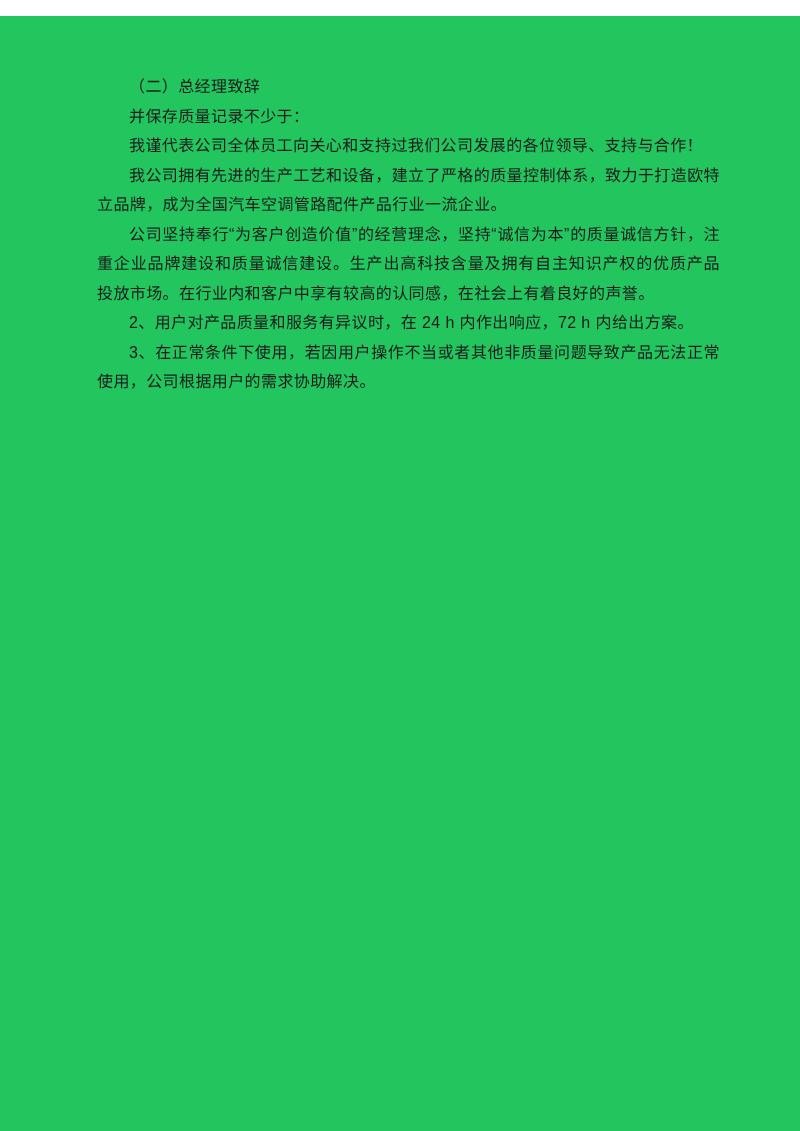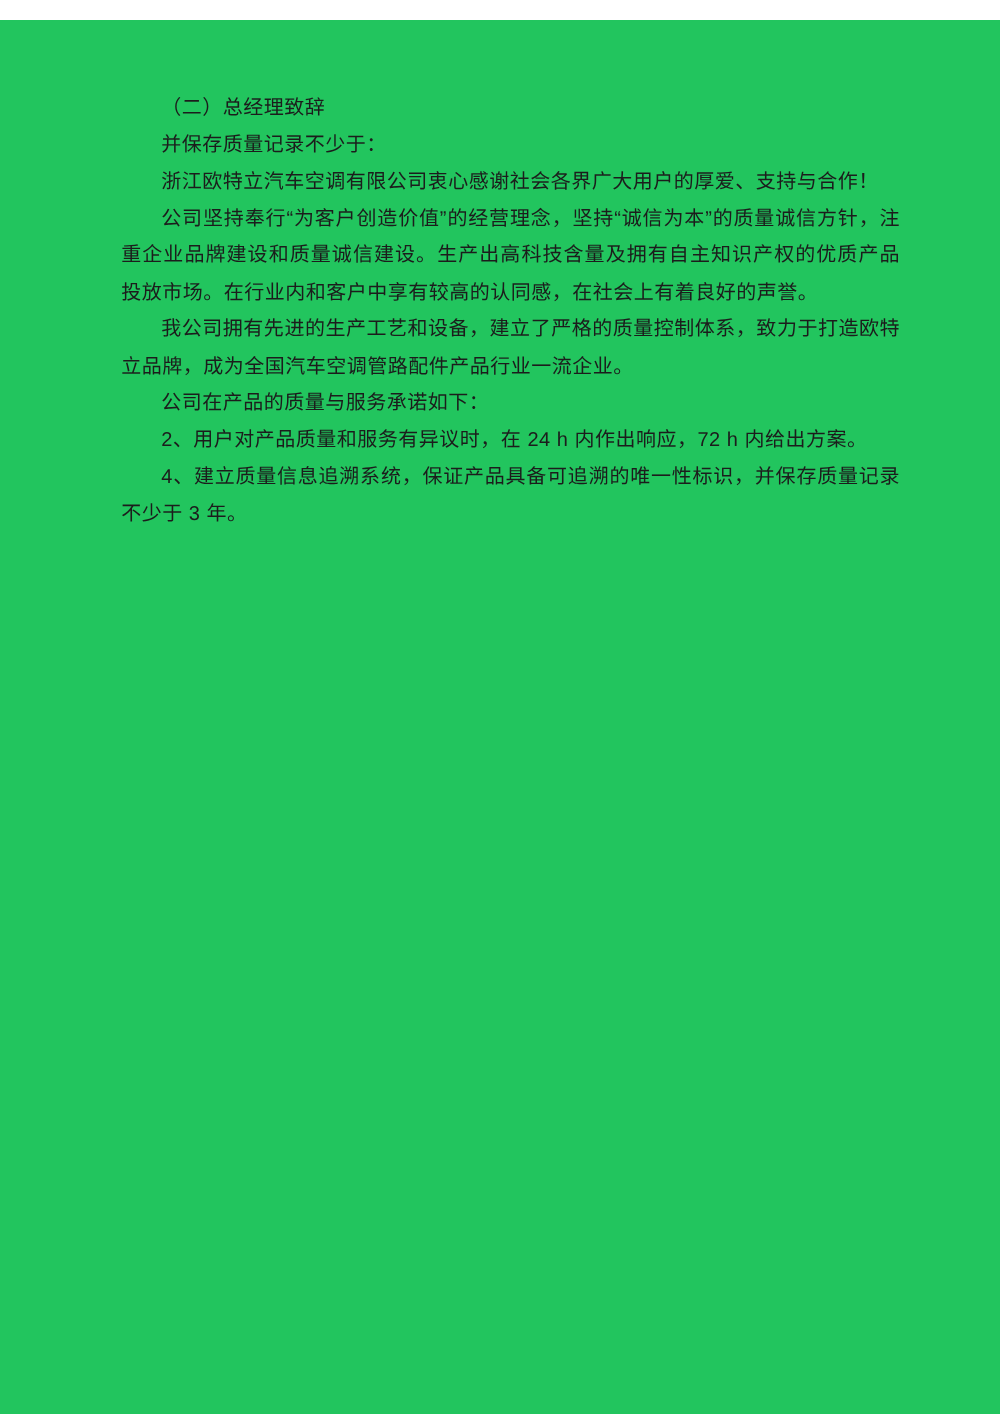--- a/index.html
+++ b/index.html
@@ -31,20 +31,19 @@
     word-break: break-all;
   }
 </style>
 </head>
 <body>
 
 <div class="page">
   <div class="doc-body">
     <p class="para">（二）总经理致辞</p>
     <p class="para">并保存质量记录不少于：</p>
-    <p class="para">浙江欧特立汽车空调有限公司衷心感谢社会各界广大用户的厚爱、支持与合作！</p>
+    <p class="para">我谨代表公司全体员工向关心和支持过我们公司发展的各位领导、支持与合作！</p>
+    <p class="para">我公司拥有先进的生产工艺和设备，建立了严格的质量控制体系，致力于打造欧特立品牌，成为全国汽车空调管路配件产品行业一流企业。</p>
     <p class="para">公司坚持奉行“为客户创造价值”的经营理念，坚持“诚信为本”的质量诚信方针，注重企业品牌建设和质量诚信建设。生产出高科技含量及拥有自主知识产权的优质产品投放市场。在行业内和客户中享有较高的认同感，在社会上有着良好的声誉。</p>
-    <p class="para">我公司拥有先进的生产工艺和设备，建立了严格的质量控制体系，致力于打造欧特立品牌，成为全国汽车空调管路配件产品行业一流企业。</p>
-    <p class="para">公司在产品的质量与服务承诺如下：</p>
     <p class="para">2、用户对产品质量和服务有异议时，在 24 h 内作出响应，72 h 内给出方案。</p>
-    <p class="para">4、建立质量信息追溯系统，保证产品具备可追溯的唯一性标识，并保存质量记录不少于 3 年。</p>
+    <p class="para">3、在正常条件下使用，若因用户操作不当或者其他非质量问题导致产品无法正常使用，公司根据用户的需求协助解决。</p>
   </div>
 </div>
 
 </body></html>

